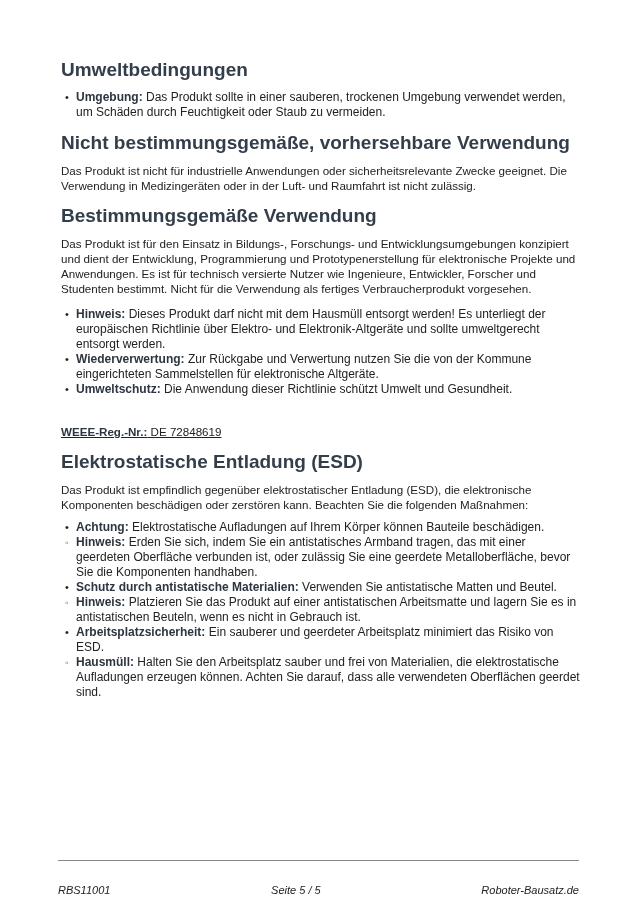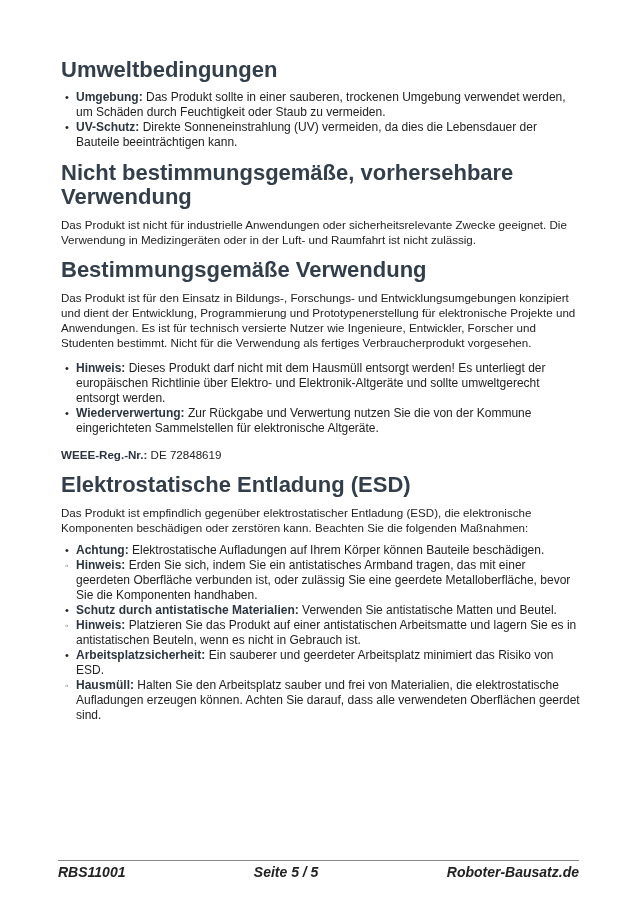--- a/index.html
+++ b/index.html
@@ -1,62 +1,62 @@
 <!DOCTYPE html>
 <html><head>
 <meta charset="utf-8">
 <style>
   html, body { margin: 0; padding: 0; background: #ffffff; }
   body { width: 636px; height: 900px; position: relative; overflow: hidden;
          font-family: "Liberation Sans", sans-serif; color: #222; }
   .page { position: absolute; left: 61px; top: 58px; width: 520px; }
   h2 { font-family: "Liberation Sans", sans-serif; font-weight: bold; color: #333e4b;
-       font-size: 22px; margin: 0 0 8px 0; line-height: 24px; }
+       font-size: 19px; margin: 0 0 8px 0; line-height: 24px; }
   p { font-size: 11.6px; line-height: 15px; margin: 0; color: #222; }
   ul { margin: 0; padding: 0 0 0 15px; list-style: none; }
   ul li { font-size: 12px; line-height: 15px; position: relative; color: #222; }
   ul.top > li::before { content: "\2022"; position: absolute; left: -11px; top: 0; font-size: 11px; }
   ul.sub { padding-left: 0; }
   ul.sub > li { padding-left: 0; }
   ul.sub > li::before { content: "\25E6"; position: absolute; left: -11px; top: 0; font-size: 10px; color: #555; }
   b { color: #2c3540; }
   .sec { margin-bottom: 11px; }
   .footer-line { position: absolute; left: 58px; top: 860px; width: 521px; height: 1px; background: #888; }
-  .footer { position: absolute; left: 58px; top: 864px; width: 521px; font-size: 14px; font-weight: bold;
+  .footer { position: absolute; left: 58px; top: 884px; width: 521px; font-size: 11px; font-weight: normal;
             font-style: italic; color: #222; display: flex; justify-content: space-between; }
 </style>
 </head>
 <body>
 
 <div class="page">
 
   <div class="sec">
     <h2>Umweltbedingungen</h2>
     <ul class="top">
       <li><b>Umgebung:</b><span> Das Produkt sollte in einer sauberen, trockenen Umgebung verwendet werden, um Schäden durch Feuchtigkeit oder Staub zu vermeiden.</span></li>
-      <li><b>UV-Schutz:</b><span> Direkte Sonneneinstrahlung (UV) vermeiden, da dies die Lebensdauer der Bauteile beeinträchtigen kann.</span></li>
     </ul>
   </div>
 
   <div class="sec">
     <h2>Nicht bestimmungsgemäße, vorhersehbare Verwendung</h2>
     <p>Das Produkt ist nicht für industrielle Anwendungen oder sicherheitsrelevante Zwecke geeignet. Die Verwendung in Medizingeräten oder in der Luft- und Raumfahrt ist nicht zulässig.</p>
   </div>
 
   <div class="sec">
     <h2>Bestimmungsgemäße Verwendung</h2>
     <p>Das Produkt ist für den Einsatz in Bildungs-, Forschungs- und Entwicklungsumgebungen konzipiert und dient der Entwicklung, Programmierung und Prototypenerstellung für elektronische Projekte und Anwendungen. Es ist für technisch versierte Nutzer wie Ingenieure, Entwickler, Forscher und Studenten bestimmt. Nicht für die Verwendung als fertiges Verbraucherprodukt vorgesehen.</p>
   </div>
 
   <div class="sec">
     <ul class="top">
       <li><b>Hinweis:</b><span> Dieses Produkt darf nicht mit dem Hausmüll entsorgt werden! Es unterliegt der europäischen Richtlinie über Elektro- und Elektronik-Altgeräte und sollte umweltgerecht entsorgt werden.</span></li>
       <li><b>Wiederverwertung:</b><span> Zur Rückgabe und Verwertung nutzen Sie die von der Kommune eingerichteten Sammelstellen für elektronische Altgeräte.</span></li>
+      <li><b>Umweltschutz:</b><span> Die Anwendung dieser Richtlinie schützt Umwelt und Gesundheit.</span></li>
     </ul>
-    <p style="margin-top:11px;"><b>WEEE-Reg.-Nr.:</b><span> DE 72848619</span></p>
+    <p style="margin-top:27px;text-decoration:underline;"><b>WEEE-Reg.-Nr.:</b><span> DE 72848619</span></p>
   </div>
 
   <div class="sec">
     <h2>Elektrostatische Entladung (ESD)</h2>
     <p style="margin-bottom:8px;">Das Produkt ist empfindlich gegenüber elektrostatischer Entladung (ESD), die elektronische Komponenten beschädigen oder zerstören kann. Beachten Sie die folgenden Maßnahmen:</p>
     <ul class="top">
       <li><b>Achtung:</b><span> Elektrostatische Aufladungen auf Ihrem Körper können Bauteile beschädigen.</span>
         <ul class="sub">
           <li><b>Hinweis:</b><span> Erden Sie sich, indem Sie ein antistatisches Armband tragen, das mit einer geerdeten Oberfläche verbunden ist, oder zulässig Sie eine geerdete Metalloberfläche, bevor Sie die Komponenten handhaben.</span></li>
         </ul>

